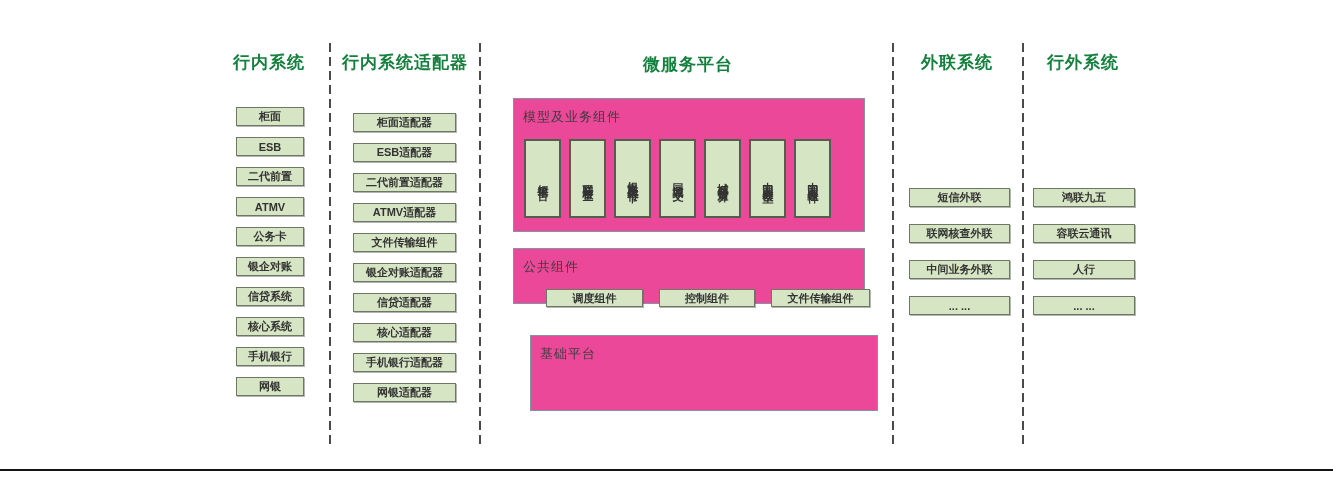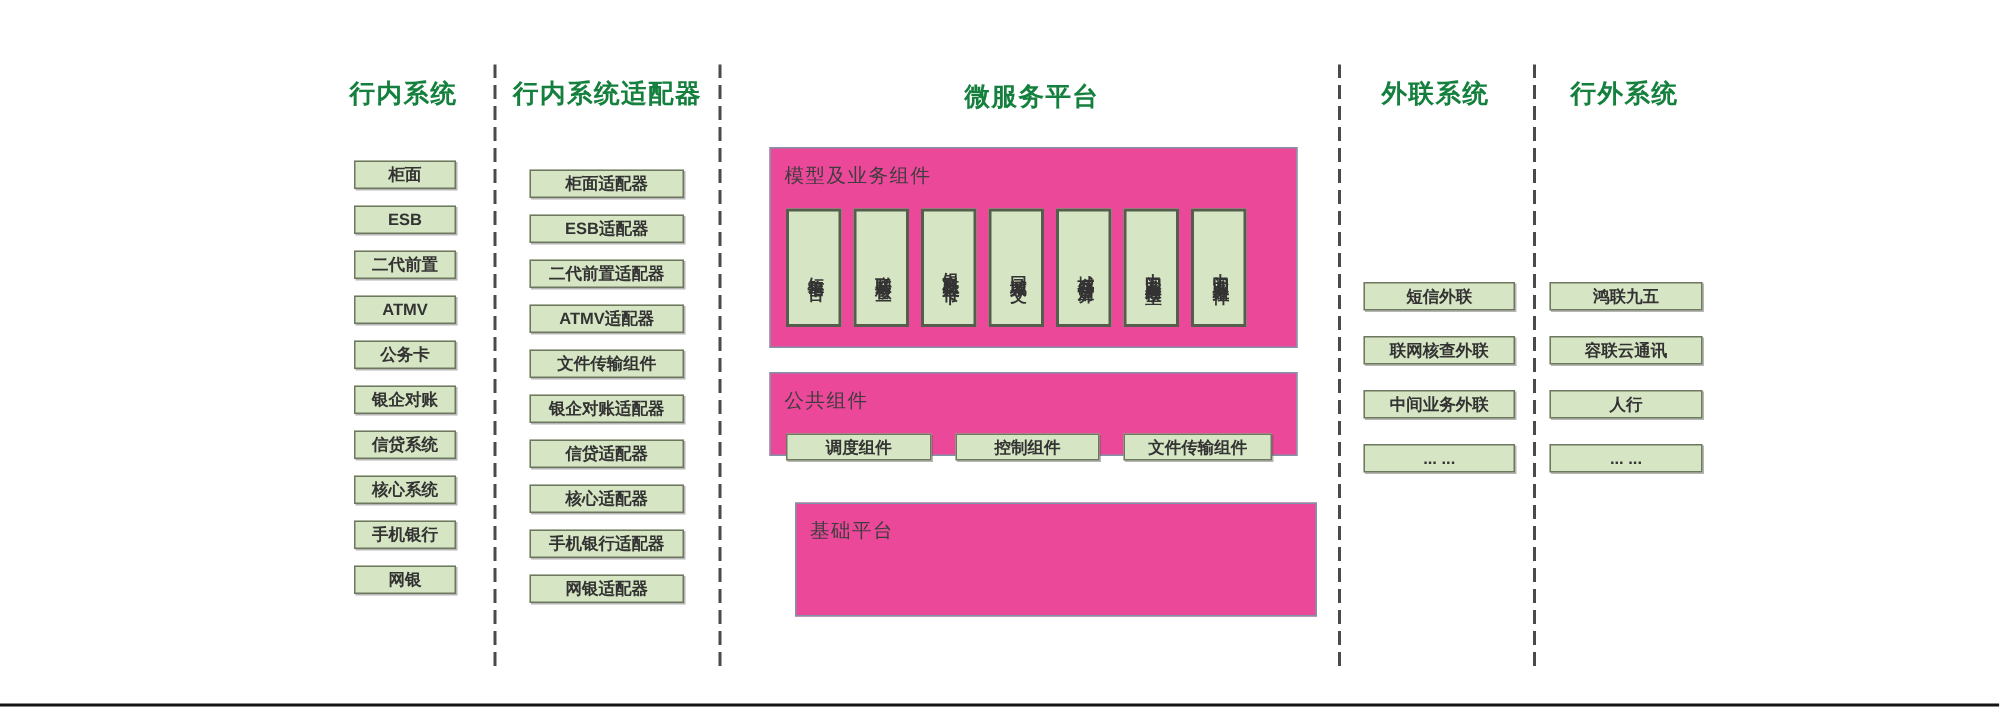--- a/index.html
+++ b/index.html
@@ -46,21 +46,21 @@
   .vbox{
     box-sizing:border-box;
     width:37px;height:79px;
     background:#d6e5c3;
     border:2px solid #555e4c;
     display:flex;align-items:center;justify-content:center;
     writing-mode:vertical-rl;text-orientation:upright;
     font-size:11px;font-weight:bold;color:#333333;
     letter-spacing:2px;
   }
-  .hstack{position:absolute;display:flex;gap:16px;}
+  .hstack{position:absolute;display:flex;gap:16px;margin-left:22px;}
   .hstack .gbox{height:18px;}
   .w97{width:97px;}.w96{width:96px;}.w99{width:99px;}
   .bottom-line{
     position:absolute;left:0;top:469px;width:1333px;height:2px;
     background:#141414;
   }
   .plat-header{top:53px;}
 </style>
 </head>
 <body>

